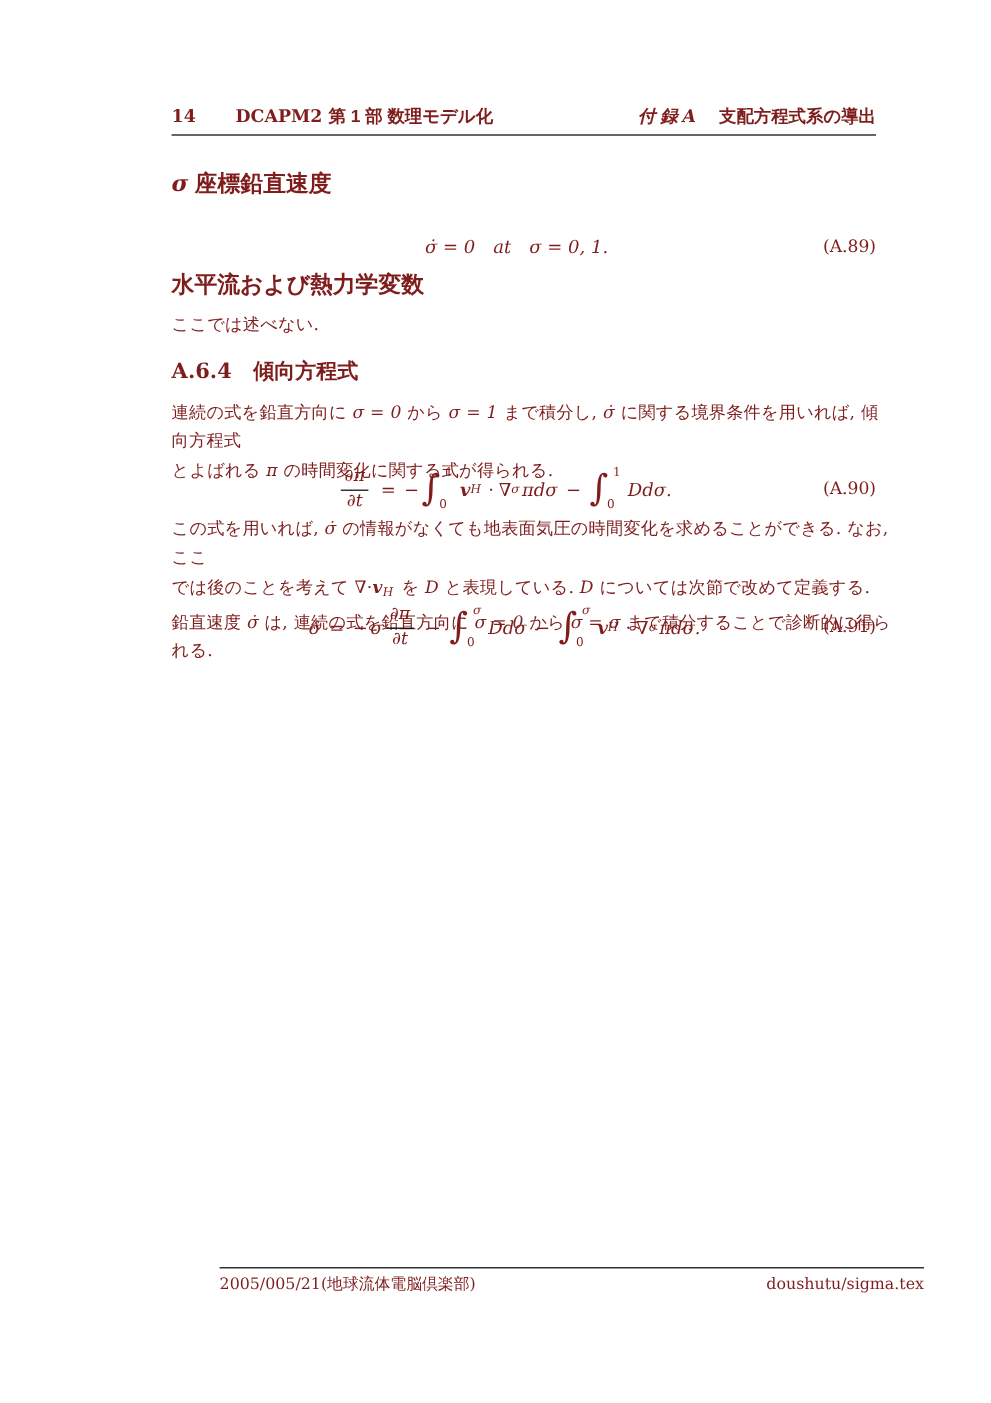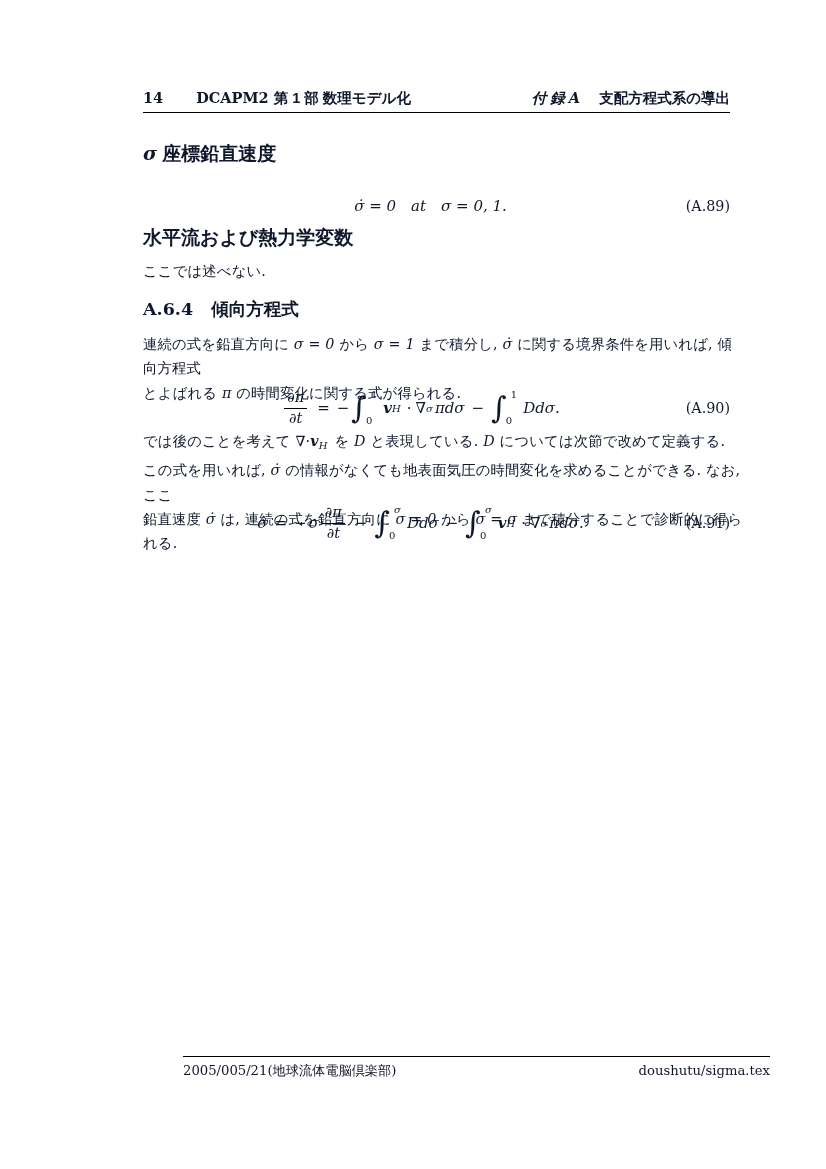--- a/index.html
+++ b/index.html
@@ -1,20 +1,20 @@
 <!DOCTYPE html>
 <html><head>
 <meta charset="utf-8">
 <style>
   html,body{margin:0;padding:0;background:#ffffff;}
   .page{
     position:relative;
     width:826px;height:1169px;
     background:#ffffff;
-    color:#0f172a;
+    color:#7f1d1d;
     font-family:"DejaVu Serif","Liberation Serif",serif;
     overflow:hidden;
   }
   .gothic{font-family:"Liberation Sans","DejaVu Sans",sans-serif;}
   .math{font-family:"DejaVu Serif",serif;font-style:italic;}
   .up{font-style:normal;}
   .bi{font-family:"DejaVu Serif",serif;font-style:italic;font-weight:bold;}
   .msub{font-size:10px;font-style:italic;font-family:"DejaVu Serif",serif;vertical-align:-3px;margin-right:2px;}
 
   
@@ -160,22 +160,22 @@
           <span class="b-top">1</span>
           <span class="b-bot">0</span>
         </span>
       </span>
       <span class="math">Ddσ.</span>
     </span>
     <span class="eq-num">(A.90)</span>
   </div>
 
   <div class="para" style="top:429px">
+    <div><span>この式を用いれば, </span><span class="math">σ̇</span><span> の情報がなくても地表面気圧の時間変化を求めることができる. なお, ここ</span></div>
     <div><span>では後のことを考えて </span><span class="math up">∇·</span><span class="bi">v</span><span class="msub">H</span><span> を </span><span class="math">D</span><span> と表現している. </span><span class="math">D</span><span> については次節で改めて定義する.</span></div>
-    <div><span>この式を用いれば, </span><span class="math">σ̇</span><span> の情報がなくても地表面気圧の時間変化を求めることができる. なお, ここ</span></div>
     <div><span>鉛直速度 </span><span class="math">σ̇</span><span> は, 連続の式を鉛直方向に </span><span class="math">σ = 0</span><span> から </span><span class="math">σ = σ</span><span> まで積分することで診断的に得られる.</span></div>
   </div>
 
   <div class="eq" style="top:501px;height:44px">
     <span class="eq-body shift-b">
       <span class="math">σ̇</span>
       <span class="op">=</span>
       <span class="op-tight">−</span>
       <span class="math">σ</span>
       <span class="frac">

